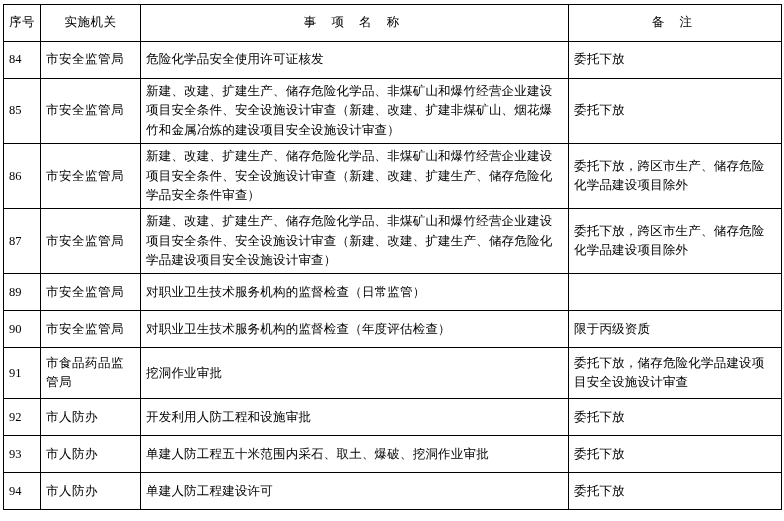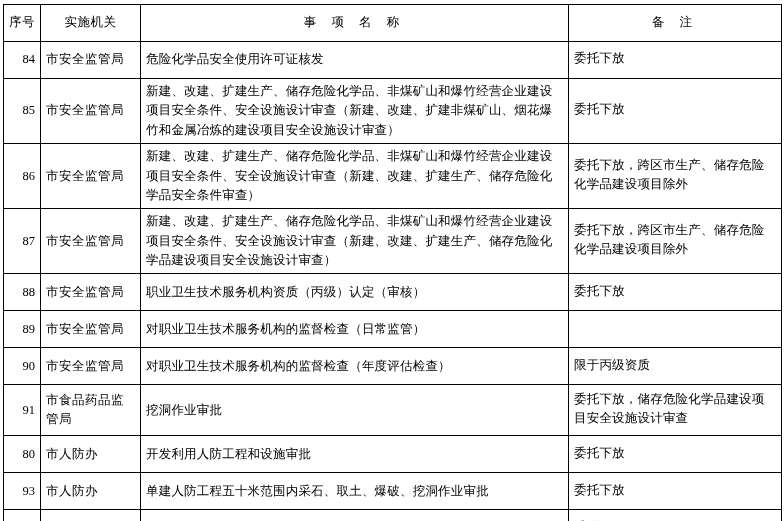--- a/index.html
+++ b/index.html
@@ -46,36 +46,35 @@
     height: 30px;
     font-size: 13px;
     letter-spacing: 0.5px;
   }
   .hdr-spread {
     letter-spacing: 6px;
     padding-left: 6px;
     margin-top: 16px;
   }
   .cell-seq {
-    text-align: right;
+    text-align: left;
     font-family: "Liberation Serif", "DejaVu Serif", serif;
     font-size: 12.5px;
   }
   .cell-org {
     text-align: left;
     letter-spacing: 0.5px;
   }
   .cell-item {
     text-align: left;
     letter-spacing: 0.2px;
   }
   .cell-note {
     text-align: left;
     letter-spacing: 0.2px;
-    font-family: Liberation Mono, monospace;
   }
   .row-tall td { height: 56px; }
   .row-mid td  { height: 44px; }
   .row-short td { height: 30px; }
 </style>
 </head>
 <body>
 
 <div class="page">
   <table class="grid">
@@ -112,45 +111,39 @@
         <td class="cell-item">新建、改建、扩建生产、储存危险化学品、非煤矿山和爆竹经营企业建设项目安全条件、安全设施设计审查（新建、改建、扩建生产、储存危险化学品安全条件审查）</td>
         <td class="cell-note">委托下放，跨区市生产、储存危险化学品建设项目除外</td>
       </tr>
       <tr class="row-tall">
         <td class="cell-seq">87</td>
         <td class="cell-org">市安全监管局</td>
         <td class="cell-item">新建、改建、扩建生产、储存危险化学品、非煤矿山和爆竹经营企业建设项目安全条件、安全设施设计审查（新建、改建、扩建生产、储存危险化学品建设项目安全设施设计审查）</td>
         <td class="cell-note">委托下放，跨区市生产、储存危险化学品建设项目除外</td>
       </tr>
       <tr class="row-short">
-        <td class="cell-seq">88</td>
-        <td class="cell-org">市安全监管局</td>
-        <td class="cell-item">职业卫生技术服务机构资质（丙级）认定（审核）</td>
-        <td class="cell-note">委托下放</td>
-      </tr>
-      <tr class="row-short">
         <td class="cell-seq">89</td>
         <td class="cell-org">市安全监管局</td>
         <td class="cell-item">对职业卫生技术服务机构的监督检查（日常监管）</td>
         <td class="cell-note"></td>
       </tr>
       <tr class="row-short">
         <td class="cell-seq">90</td>
         <td class="cell-org">市安全监管局</td>
         <td class="cell-item">对职业卫生技术服务机构的监督检查（年度评估检查）</td>
         <td class="cell-note">限于丙级资质</td>
       </tr>
       <tr class="row-mid">
         <td class="cell-seq">91</td>
         <td class="cell-org">市食品药品监管局</td>
         <td class="cell-item">挖洞作业审批</td>
         <td class="cell-note">委托下放，储存危险化学品建设项目安全设施设计审查</td>
       </tr>
       <tr class="row-short">
-        <td class="cell-seq">80</td>
+        <td class="cell-seq">92</td>
         <td class="cell-org">市人防办</td>
         <td class="cell-item">开发利用人防工程和设施审批</td>
         <td class="cell-note">委托下放</td>
       </tr>
       <tr class="row-short">
         <td class="cell-seq">93</td>
         <td class="cell-org">市人防办</td>
         <td class="cell-item">单建人防工程五十米范围内采石、取土、爆破、挖洞作业审批</td>
         <td class="cell-note">委托下放</td>
       </tr>

